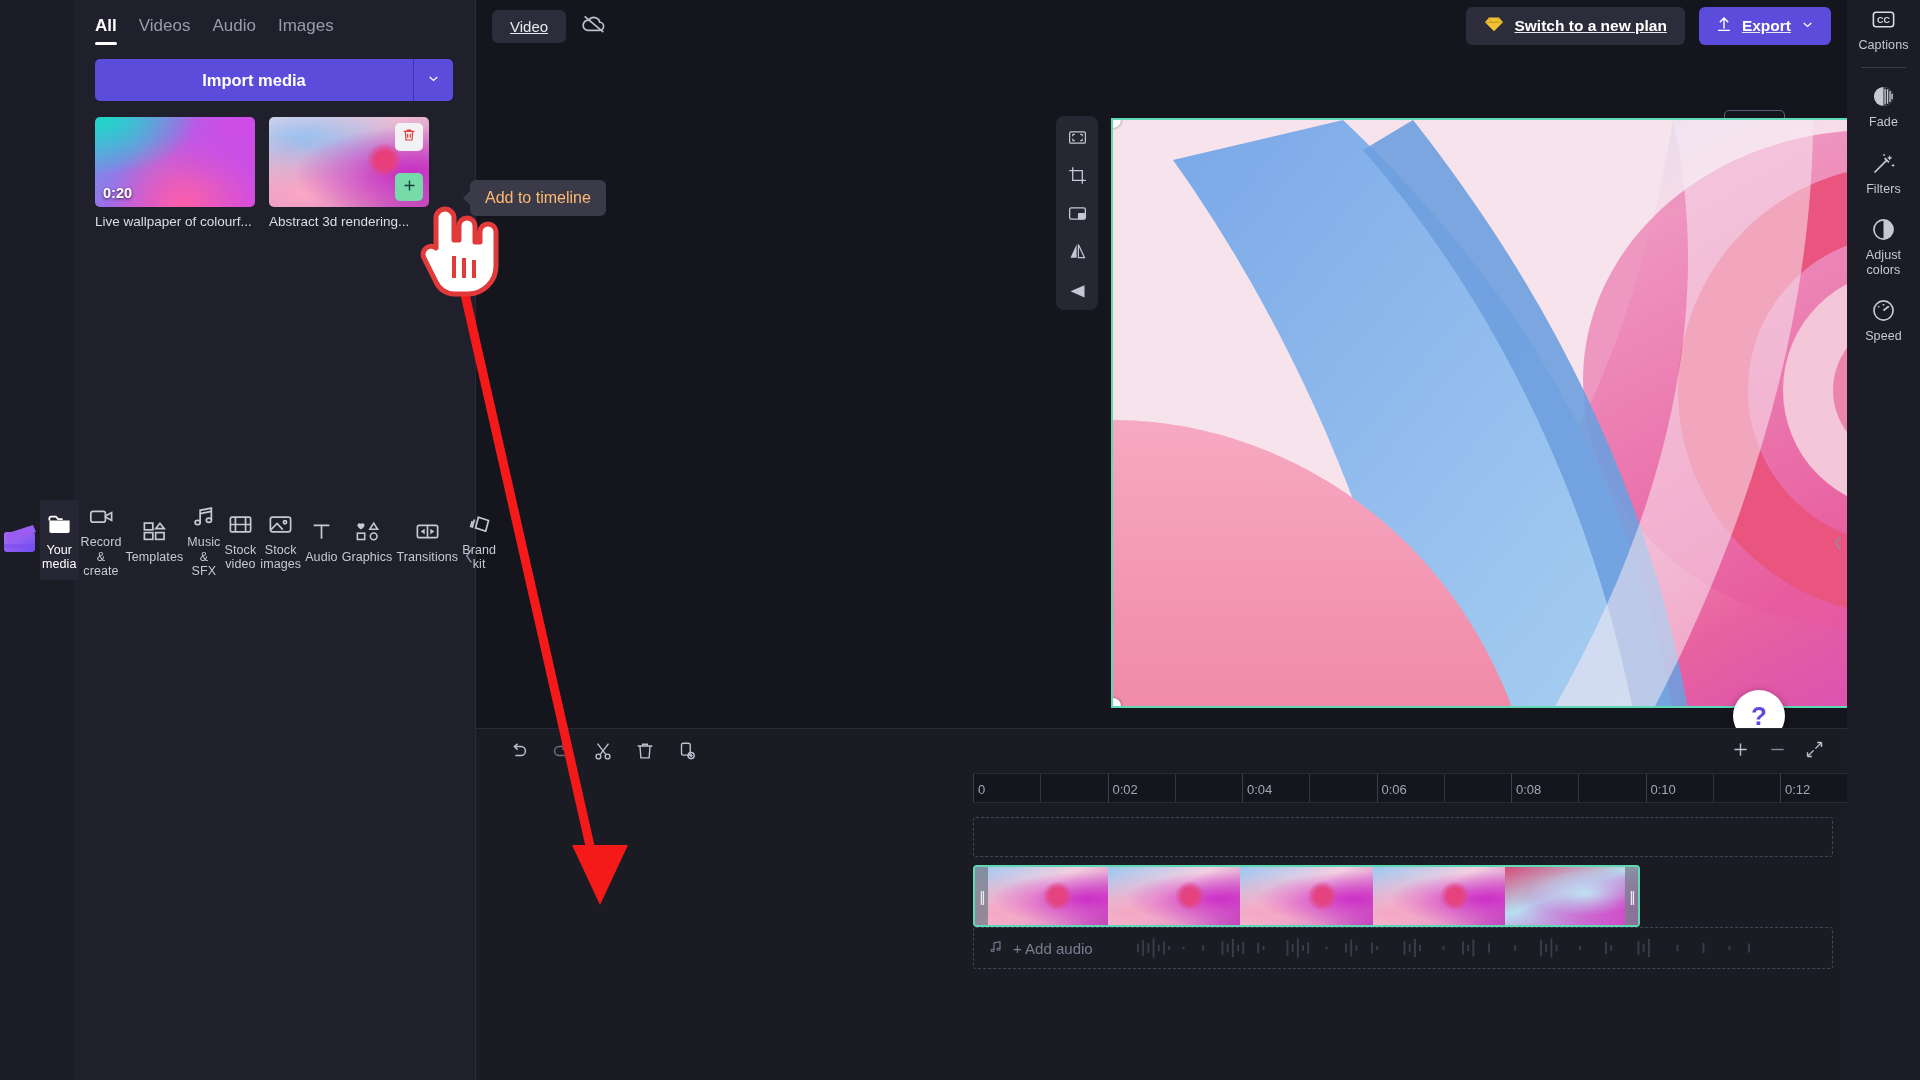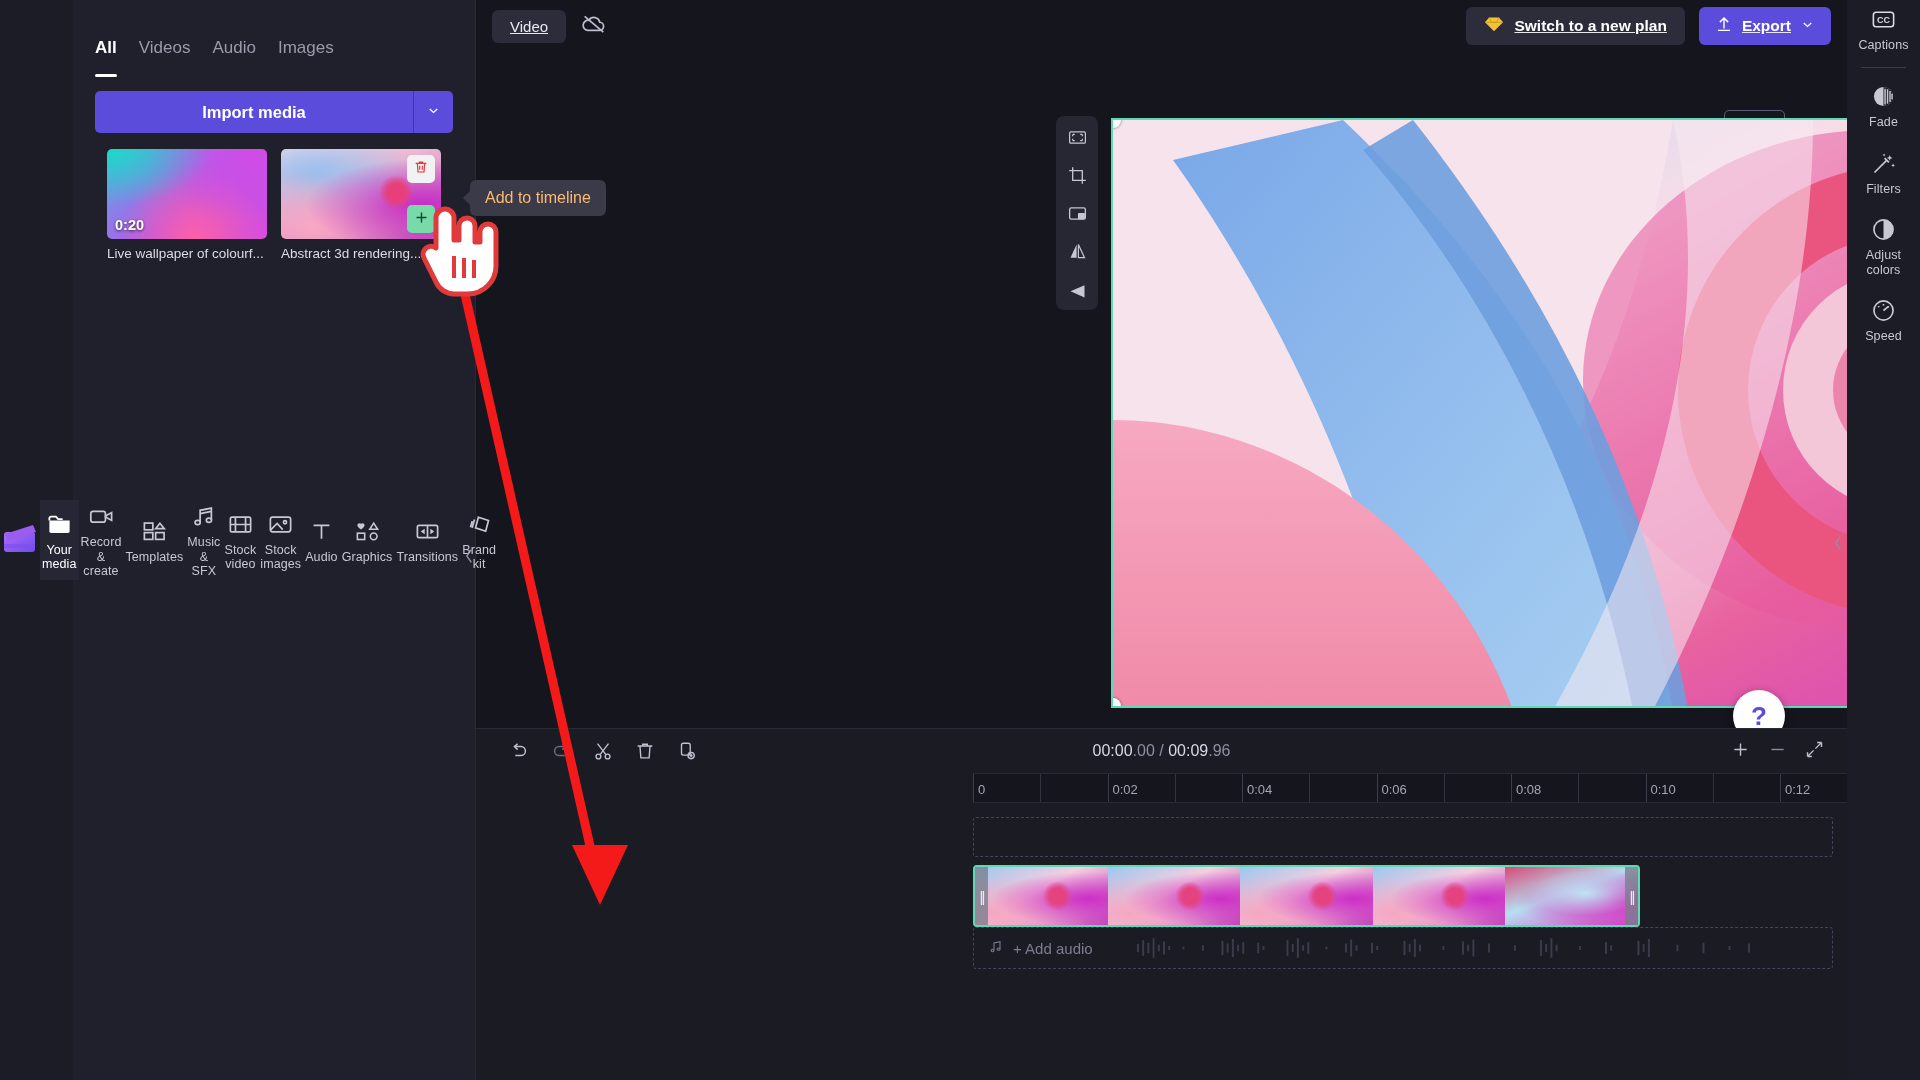--- a/index.html
+++ b/index.html
@@ -32,37 +32,37 @@
   .rail-spacer { flex: 1 1 auto; }
   .rail-bottom { padding-bottom: 14px; width: 73px; }
   .rail-divider { width: 73px; height:1px; background:#2b2b38; }
 
   
   .panel {
     width: 403px; flex: 0 0 403px; background: #20202c;
     border-right: 1px solid #2a2a36; position: relative;
   }
   .tabs { display: flex; gap: 22px; padding: 16px 22px 0; }
-  .tab { font-size: 17px; color: #9a9aab; padding-bottom: 19px; cursor: pointer; position: relative; margin-top: 22px; }
+  .tab { font-size: 17px; color: #9a9aab; padding-bottom: 9px; cursor: pointer; position: relative; }
   .tab.active { color: #ffffff; font-weight: bold; }
   .tab.active::after {
     content:""; position:absolute; left:0; right:0; bottom:0; height:3px;
     background:#fff; border-radius:2px;
   }
   .import-row { display: flex; margin: 14px 22px 0; }
   .import-btn {
     flex: 1 1 auto; background: #5b4cdb; color: #fff; font-size: 16.5px; font-weight: bold;
     height: 42px; display: flex; align-items: center; justify-content: center;
     border-radius: 5px 0 0 5px; cursor: pointer;
   }
   .import-caret {
     width: 40px; background: #5b4cdb; border-left: 1px solid #3f31bb;
     border-radius: 0 5px 5px 0; display:flex; align-items:center; justify-content:center; cursor:pointer;
   }
-  .media-grid { display: flex; gap: 14px; padding: 16px 22px 0; justify-content: center; }
+  .media-grid { display: flex; gap: 14px; padding: 16px 22px 0; }
   .media-card { width: 160px; position: relative; cursor: pointer; }
   .thumb {
     width: 160px; height: 90px; border-radius: 5px; position: relative; overflow: hidden;
   }
   .thumb.t1 {
     background:
       radial-gradient(ellipse at 2% 2%, #1fd6c8 0%, rgba(31,214,200,0) 45%),
       radial-gradient(ellipse at 95% 8%, #d04ce6 0%, rgba(208,76,230,0) 55%),
       radial-gradient(ellipse at 55% 100%, #ff5fa8 0%, rgba(255,95,168,0) 60%),
       linear-gradient(135deg,#5ea8e8 0%, #b558e8 55%, #d74ae0 100%);
@@ -623,23 +623,20 @@
           </svg>
         </div>
         <div class="tl-tool">
           <svg width="22" height="22" viewBox="0 0 24 24" fill="none" stroke="#c0c0cf" stroke-width="1.5">
             <path d="M8 3.5h5.5a2 2 0 0 1 2 2v9a2 2 0 0 1-2 2H8a2 2 0 0 1-2-2v-9a2 2 0 0 1 2-2z"></path>
             <circle cx="16.5" cy="17" r="3.4"></circle>
               <path d="M16.5 15.3v3.4M14.8 17h3.4"></path>
           </svg>
         </div>
 
-        <div class="tl-time">
-          <span>00:00</span><span class="dim">.00</span><span class="dim"> / </span><span>00:09</span><span class="dim">.96</span>
-        </div>
 
         <div class="tl-zoom">
           <span>
             <svg width="21" height="21" viewBox="0 0 24 24" fill="none" stroke="#c0c0cf" stroke-width="1.6">
               <path d="M12 5v14M5 12h14"></path>
             </svg>
           </span>
           <span>
             <svg width="21" height="21" viewBox="0 0 24 24" fill="none" stroke="#8a8a9c" stroke-width="1.6">
               <path d="M5 12h14"></path>

